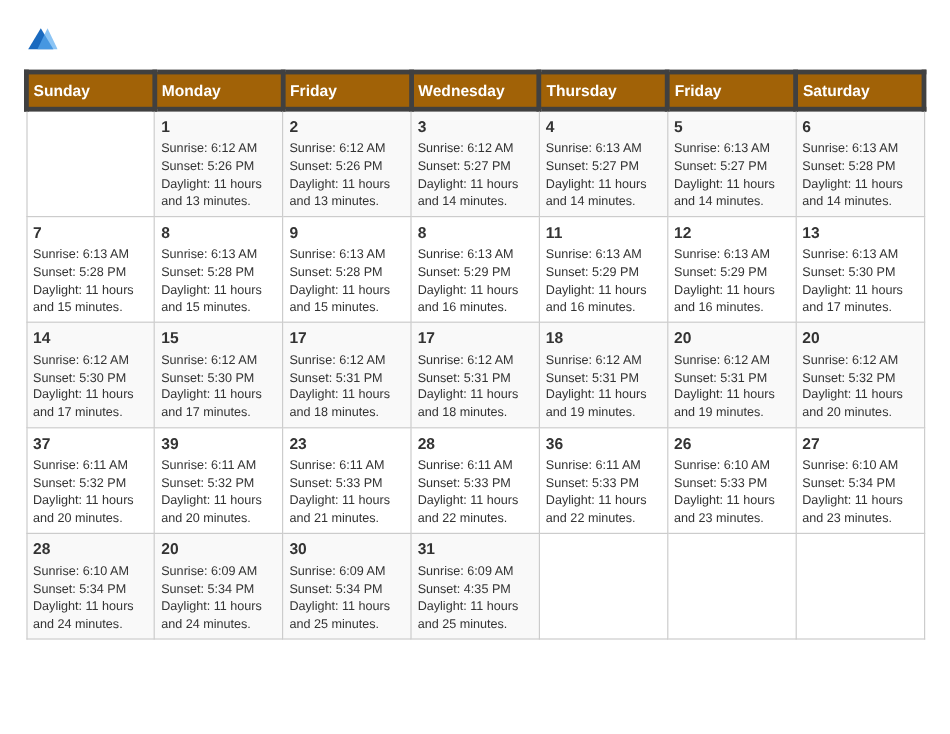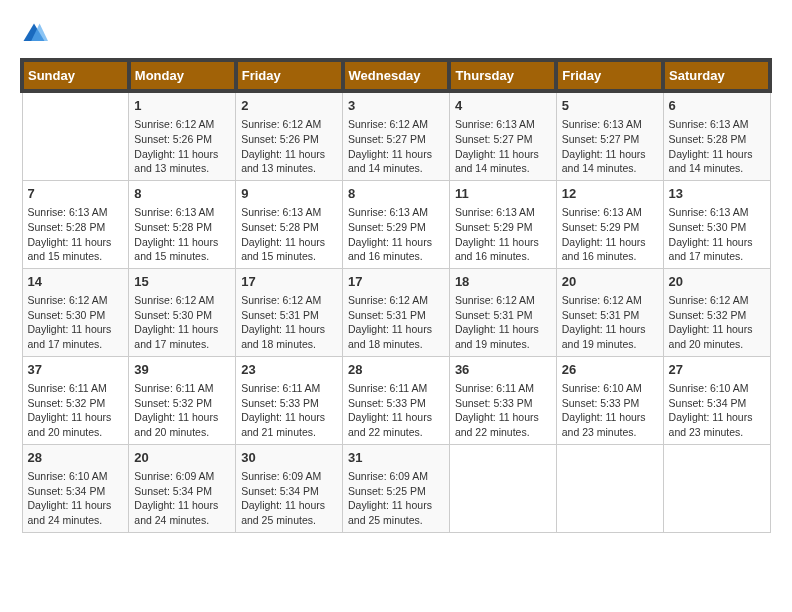--- a/index.html
+++ b/index.html
@@ -338,21 +338,21 @@
         <td>
           <span class="day-number">30</span>
           <div class="day-info">Sunrise: 6:09 AM</div>
           <div class="day-info">Sunset: 5:34 PM</div>
           <div class="day-info">Daylight: 11 hours</div>
           <div class="day-info">and 25 minutes.</div>
         </td>
         <td>
           <span class="day-number">31</span>
           <div class="day-info">Sunrise: 6:09 AM</div>
-          <div class="day-info">Sunset: 5:25 PM</div>
+          <div class="day-info">Sunset: 4:35 PM</div>
           <div class="day-info">Daylight: 11 hours</div>
           <div class="day-info">and 25 minutes.</div>
         </td>
         <td class="empty-cell"></td>
         <td class="empty-cell"></td>
         <td class="empty-cell"></td>
       </tr>
     </tbody>
 </table>
 

